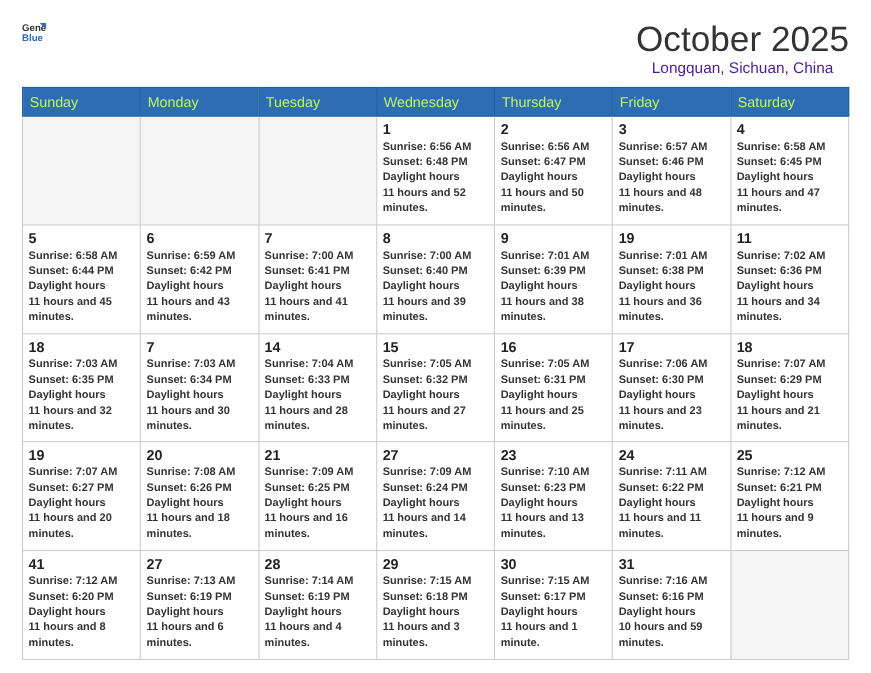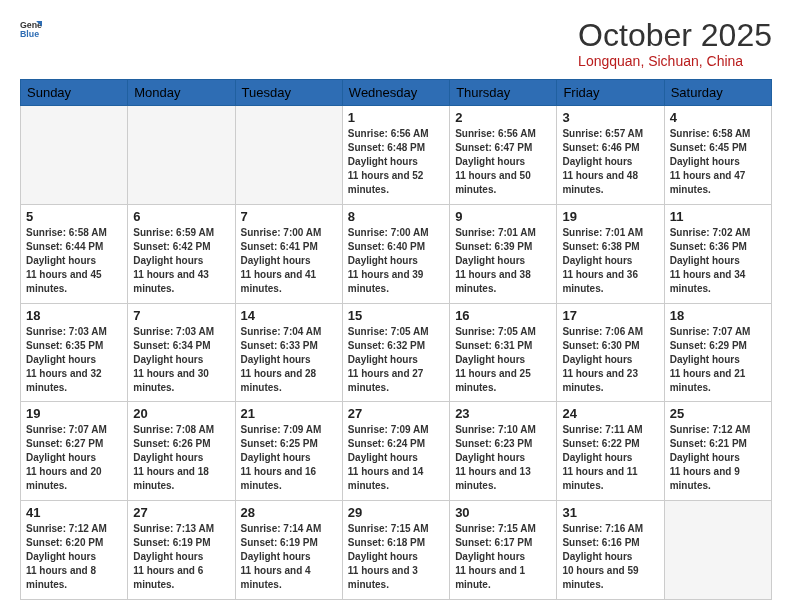--- a/index.html
+++ b/index.html
@@ -26,42 +26,42 @@
     .logo {
       display: flex;
       align-items: center;
       gap: 4px;
     }
     .logo-icon {
       width: 22px;
       height: 22px;
     }
     .title-section {
-      text-align: left;
+      text-align: center;
     }
     .month-title {
       font-size: 32px;
       font-weight: 300;
       color: #333;
       line-height: 1.1;
     }
     .location {
       font-size: 14px;
-      color: #b91c1c;
+      color: #4c1d95;
     }
     .calendar {
       flex: 1;
       border: 1px solid #ccc;
       border-collapse: collapse;
       width: 100%;
       table-layout: fixed;
     }
     .calendar th {
       background-color: #2e6db4;
-      color: #000000;
+      color: #bef264;
       text-align: left;
       padding: 5px 6px;
       font-size: 13px;
       font-weight: normal;
       border: 1px solid #2060a0;
     }
     .calendar td {
       vertical-align: top;
       padding: 4px 5px;
       border: 1px solid #ccc;

